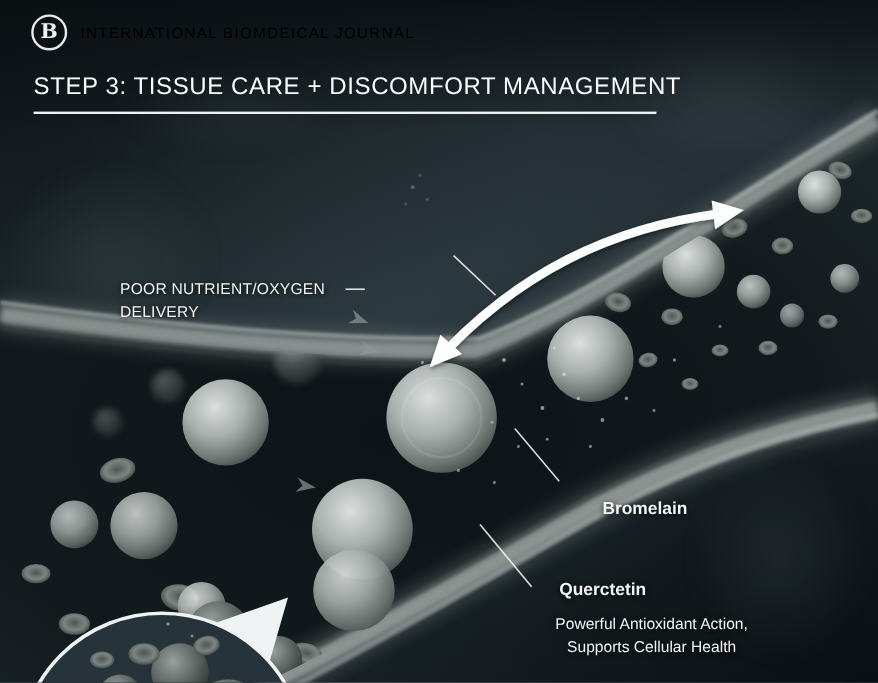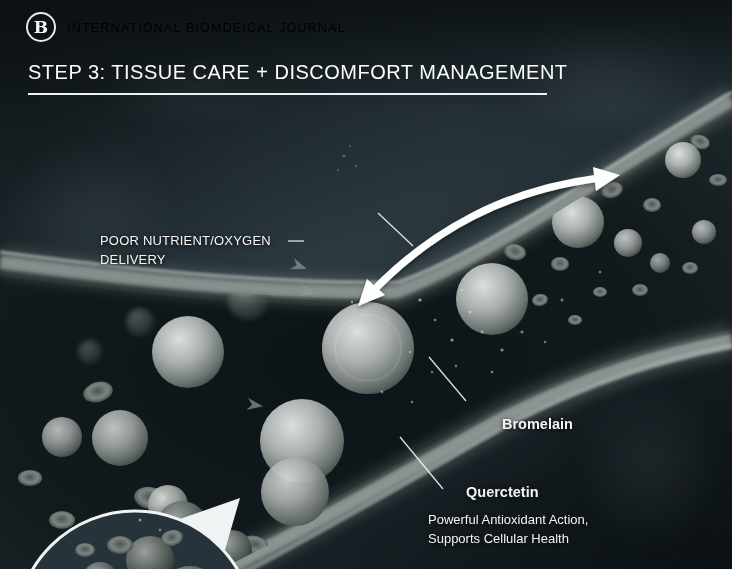--- a/index.html
+++ b/index.html
@@ -31,21 +31,21 @@
   .rule{position:absolute;left:28px;top:93px;width:519px;height:2px;background:#eef1f1;}
   
   .lbl{position:absolute;text-shadow:0 1px 4px rgba(0,0,0,0.85);}
   .clogged{left:239px;top:196px;font-size:14px;font-weight:bold;}
   .poor{left:100px;top:231px;font-size:13px;line-height:19px;letter-spacing:0.2px;}
   .poor span{display:block;}
   .brom-title{left:502px;top:416px;font-size:14.5px;font-weight:bold;}
   .brom-desc{left:460px;top:417px;width:228px;text-align:center;font-size:13px;line-height:17px;}
   .brom-desc span{display:block;}
   .quer-title{left:466px;top:484px;font-size:14.5px;font-weight:bold;}
-  .quer-desc{left:428px;top:510px;width:230px;text-align:left;font-size:13px;line-height:19px;}
+  .quer-desc{left:428px;top:510px;width:230px;text-align:center;font-size:13px;line-height:19px;}
   .quer-desc span{display:block;}
 </style>
 </head>
 <body>
 
 <div id="stage">
 
   <div class="smoke sm1"></div>
   <div class="smoke sm2"></div>
   <div class="smoke sm3"></div>

